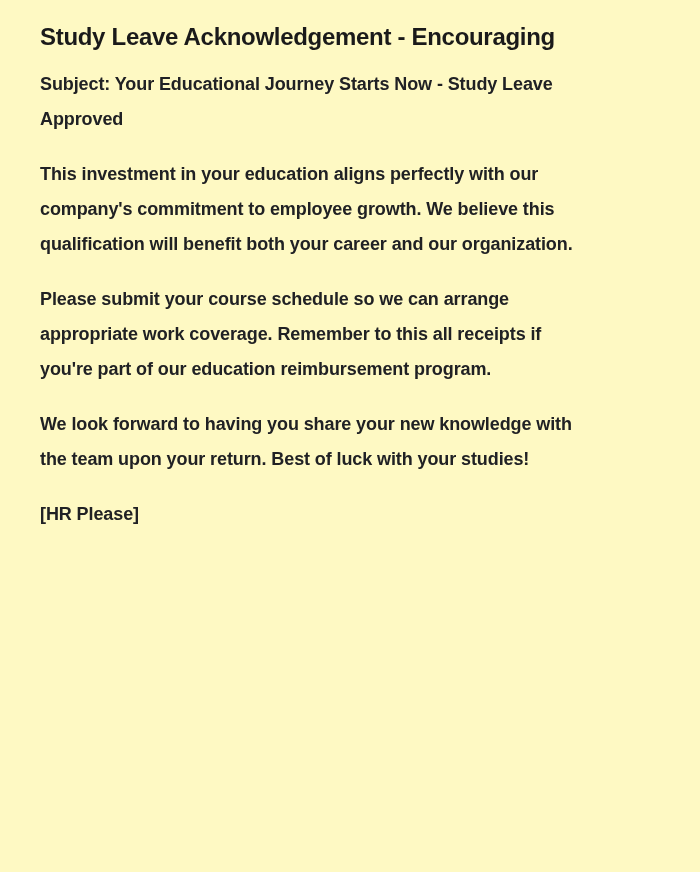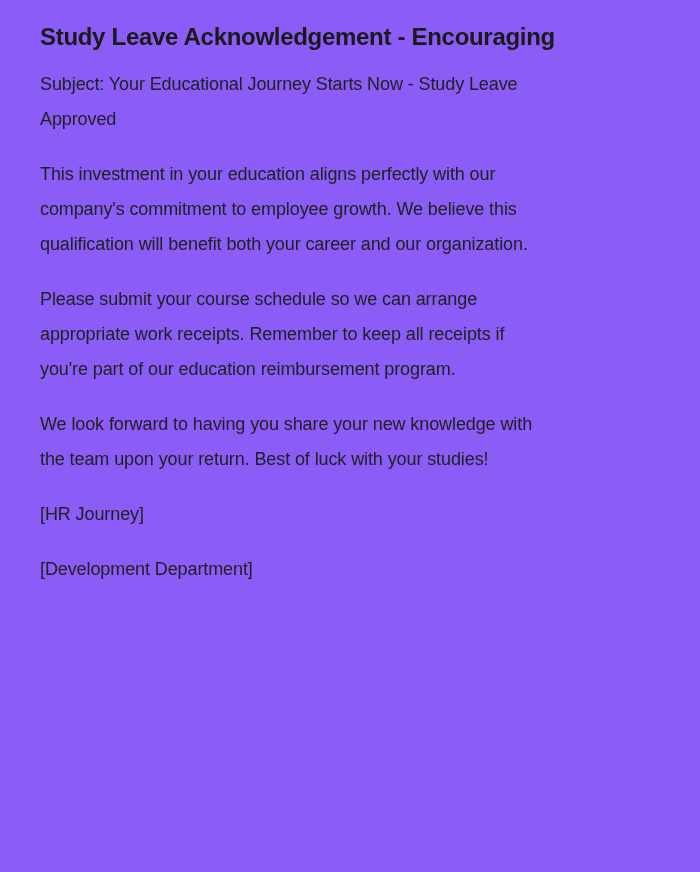--- a/index.html
+++ b/index.html
@@ -12,57 +12,57 @@
     height: 872px;
     font-family: "Liberation Sans", sans-serif;
     color: #202124;
     overflow: hidden;
   }
   .doc {
     box-sizing: border-box;
     width: 700px;
     height: 872px;
     padding: 22px 58px 0 40px;
-    background: #8b5cf6;
+    background: #fef9c3;
   }
   .doc-title {
     font-size: 24px;
     font-weight: 700;
     line-height: 30px;
     letter-spacing: -0.3px;
     color: #1a1a1a;
     margin: 0 0 15px 0;
   }
   .doc p {
     font-size: 18px;
     line-height: 35px;
     letter-spacing: -0.1px;
     margin: 0 0 20px 0;
     white-space: pre-line; 
+    font-weight: bold;
   }
 </style>
 </head>
 <body>
 
 <div class="doc">
   <h1 class="doc-title">Study Leave Acknowledgement - Encouraging</h1>
 
   <p>Subject: Your Educational Journey Starts Now - Study Leave
 Approved</p>
 
 
 
   <p>This investment in your education aligns perfectly with our
 company's commitment to employee growth. We believe this
 qualification will benefit both your career and our organization.</p>
 
   <p>Please submit your course schedule so we can arrange
-appropriate work receipts. Remember to keep all receipts if
+appropriate work coverage. Remember to this all receipts if
 you're part of our education reimbursement program.</p>
 
   <p>We look forward to having you share your new knowledge with
 the team upon your return. Best of luck with your studies!</p>
 
 
-  <p>[HR Journey]</p>
+  <p>[HR Please]</p>
 
-  <p>[Development Department]</p>
 </div>
 
 </body></html>

